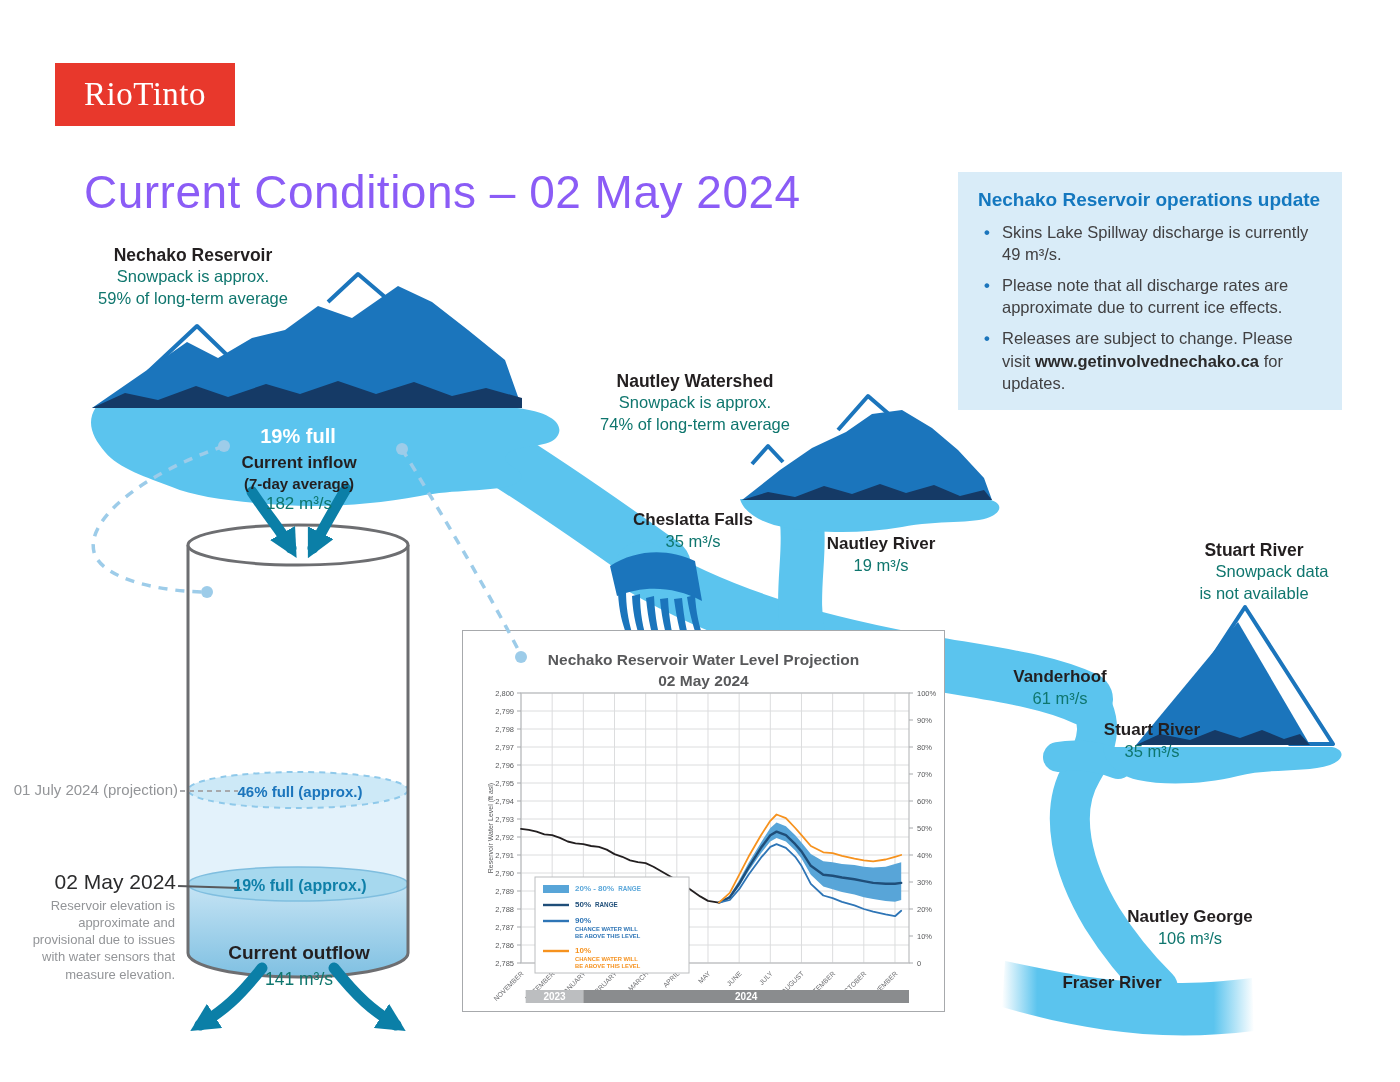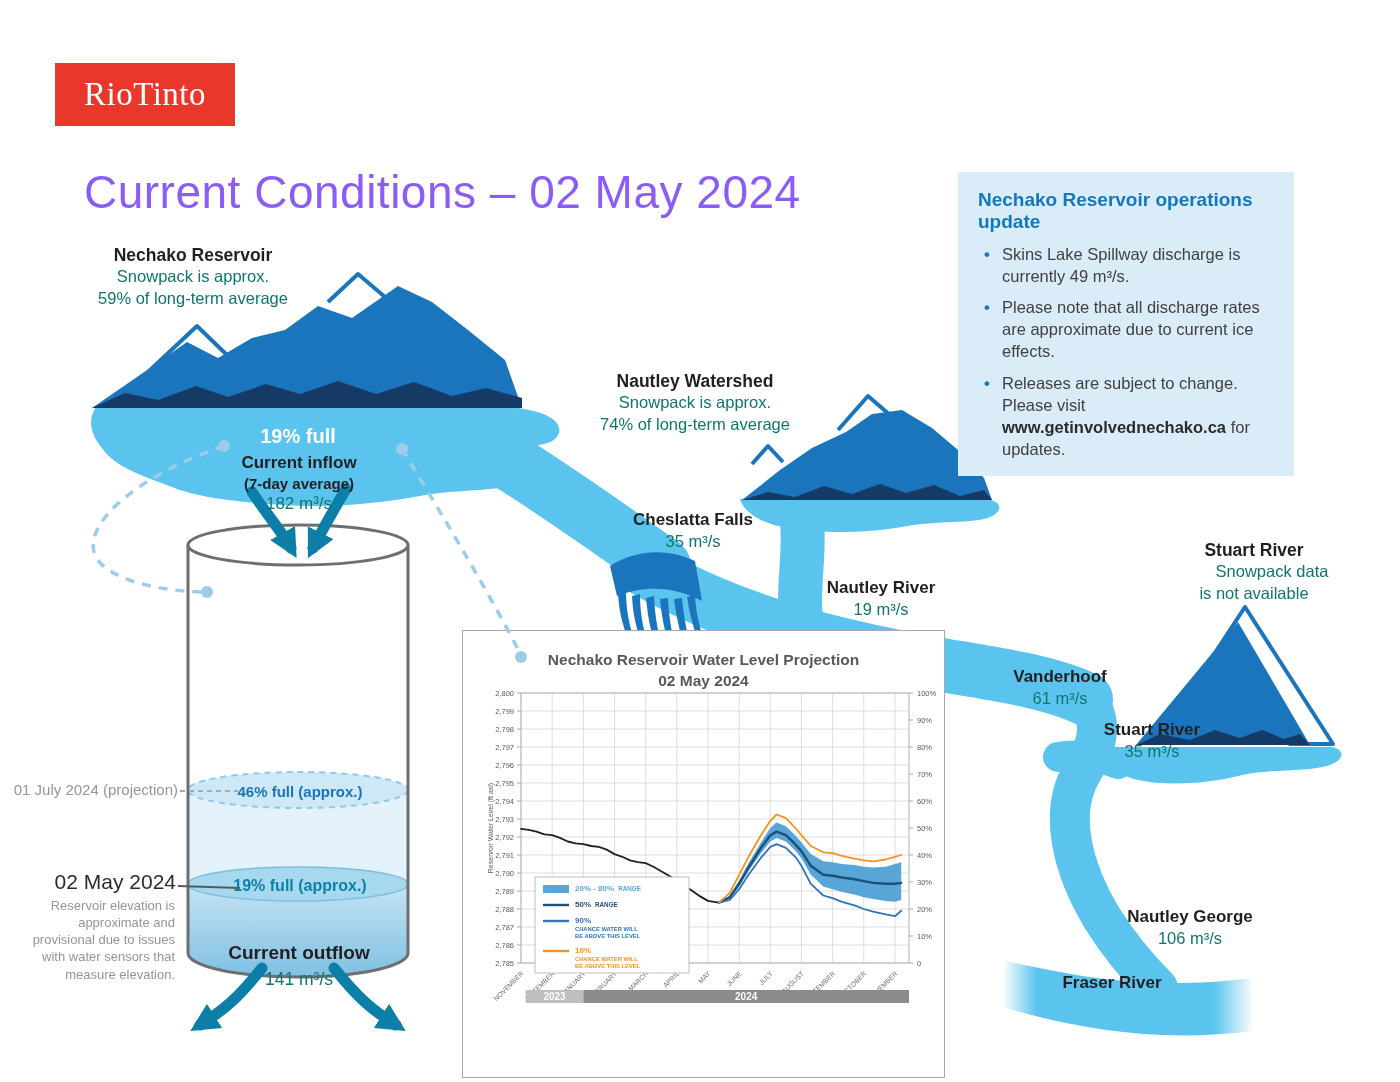--- a/index.html
+++ b/index.html
@@ -10,31 +10,31 @@
   .lbl{position:absolute;z-index:4;text-align:center;transform:translateX(-50%);
        white-space:nowrap;color:#414042;line-height:1.28;}
   .lbl div{white-space:nowrap;}
   .bld{font-weight:bold;color:#231F20;}
   .gry{color:#0f766e;}
   .logo{position:absolute;left:55px;top:63px;width:180px;height:63px;background:#E8382C;
         z-index:4;display:flex;align-items:center;justify-content:center;}
   .logo span{font-family:"Liberation Serif",serif;color:#ffffff;font-size:33px;letter-spacing:0.5px;}
   .page-title{position:absolute;left:84px;top:165px;z-index:4;font-size:46px;font-weight:300;
               color:#8b5cf6;letter-spacing:0.5px;}
-  .info-box{position:absolute;left:958px;top:172px;width:336px;box-sizing:border-box;
+  .info-box{position:absolute;left:958px;top:172px;width:384px;box-sizing:border-box;
             background:#D9ECF8;border-radius:0;padding:17px 20px 16px 20px;z-index:4;}
   .info-box h3{margin:0 0 10px 0;font-size:19px;color:#1478BF;}
   .info-box ul{margin:0;padding:0;list-style:none;}
   .info-box li{position:relative;padding-left:24px;font-size:16.5px;color:#414042;
                line-height:1.34;margin-bottom:9px;}
   .info-box li:last-child{margin-bottom:0;}
   .info-box li .dot{position:absolute;left:6px;top:0;color:#1B75BC;font-weight:bold;}
   .info-box .url{font-weight:bold;color:#2B2B2C;}
   .rt-note{position:absolute;z-index:4;text-align:right;color:#939598;}
-  .panel{position:absolute;left:462px;top:630px;width:483px;height:448px;background:#ffffff;
+  .panel{position:absolute;left:462px;top:630px;width:483px;height:382px;background:#ffffff;
          border:1.5px solid #A7A9AC;box-sizing:border-box;z-index:2;text-decoration:underline;}
   .panel .ptitle{position:absolute;left:0;top:20px;width:100%;text-align:center;
                  font-size:15.5px;font-weight:bold;color:#58595B;z-index:2;}
   .panel .psub{position:absolute;left:0;top:41px;width:100%;text-align:center;
                font-size:15.5px;font-weight:bold;color:#58595B;z-index:2;}
   .panel svg{position:absolute;left:0;top:0;}
 </style>
 </head>
 <body>
 
@@ -192,21 +192,21 @@
     <div class="gry" style="font-size:16.5px;">Snowpack is approx.</div>
     <div class="gry" style="font-size:16.5px;">74% of long-term average</div>
   </div>
 
   <div class="lbl" style="left:693px;top:509px;">
     <div class="bld" style="font-size:17px;">Cheslatta Falls</div>
     <div class="gry" style="font-size:16.5px;">35 m³/s</div>
   </div>
 
   <div class="lbl" style="left:881px;top:533px;">
-    <div class="bld" style="font-size:17px;margin-top:44px;">Nautley River</div>
+    <div class="bld" style="font-size:17px;">Nautley River</div>
     <div class="gry" style="font-size:16.5px;">19 m³/s</div>
   </div>
 
   <div class="lbl" style="left:1254px;top:539px;">
     <div class="bld" style="font-size:17.5px;">Stuart River</div>
     <div class="gry" style="font-size:16.5px;margin-left:36px;">Snowpack data</div>
     <div class="gry" style="font-size:16.5px;">is not available</div>
   </div>
 
   <div class="lbl" style="left:1060px;top:666px;">

